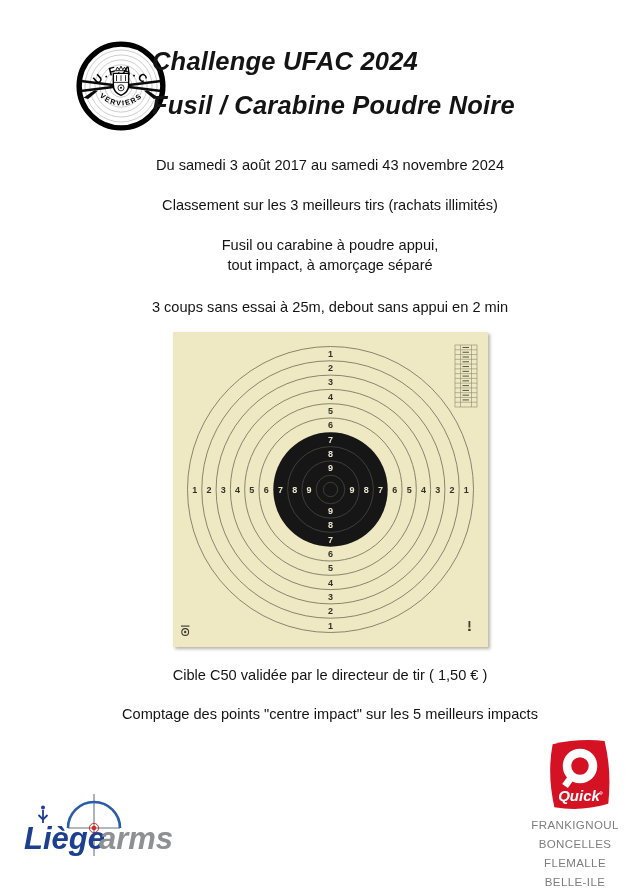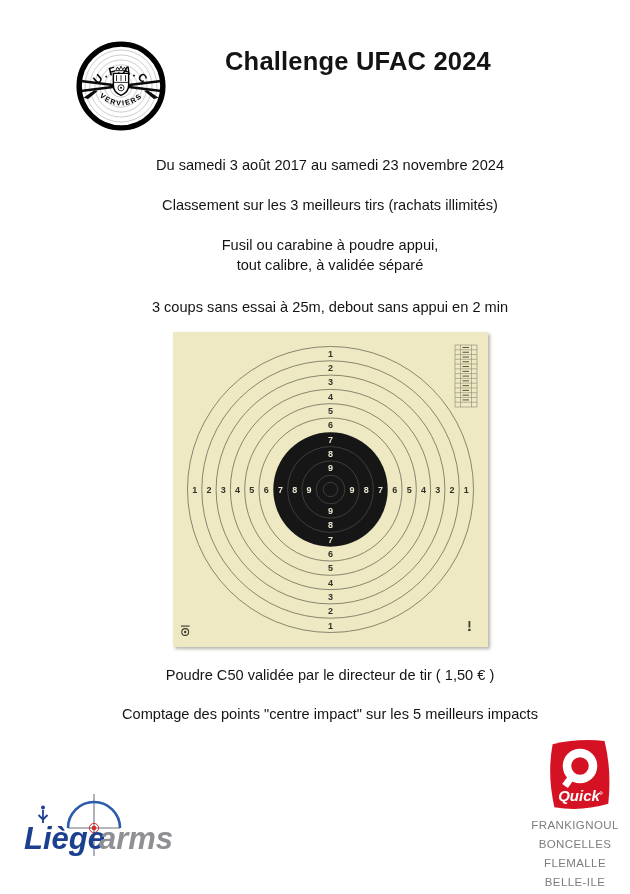--- a/index.html
+++ b/index.html
@@ -2,21 +2,21 @@
 <html><head>
 <meta charset="utf-8">
 <style>
   html,body{margin:0;padding:0;background:#e8e8e8;}
   .page{
     position:relative;width:630px;height:894px;margin:0 auto;background:#ffffff;
     font-family:"Liberation Sans", sans-serif;color:#141414;overflow:hidden;
   }
   .b{font-weight:400;}
   .abs{position:absolute;}
-  .title{font-weight:700;font-size:25.5px;text-align:center;left:152px;width:412px;letter-spacing:0.2px;}
+  .title{font-weight:700;font-size:25.5px;text-align:left;left:152px;width:412px;letter-spacing:0.2px;font-style:italic;}
   .bodyline{left:28px;width:604px;text-align:center;font-size:14.6px;line-height:19px;}
   .ufac-logo{left:76px;top:40px;width:90px;height:92px;}
   .target-wrap{
     left:173px;top:332px;width:315px;height:315px;
     box-shadow:2px 2px 3px rgba(90,88,70,0.45);
   }
   .liege-logo{left:22px;top:786px;width:180px;height:92px;}
   .quick-logo{left:546px;top:737px;width:68px;height:78px;}
   .quick-locations{left:510px;top:816px;width:130px;text-align:center;
     font-size:11.5px;line-height:19px;color:#7d7d7d;letter-spacing:0.4px;}
@@ -64,25 +64,26 @@
     </defs>
     <text font-size="12.5" font-weight="700" letter-spacing="2.2" fill="#000">
       <textPath href="#arcTop" startOffset="50%" text-anchor="middle">U.F.A.C</textPath>
     </text>
     <text font-size="8" font-weight="700" letter-spacing="1.6" fill="#000">
       <textPath href="#arcBottom" startOffset="50%" text-anchor="middle">VERVIERS</textPath>
     </text>
   </svg>
 
   <div class="abs title" style="top:47px;">Challenge UFAC 2024</div>
-
-  <div class="abs bodyline" style="top:156px;"><span>Du samedi </span><span class="b">3 août</span><span> 2017 au samedi </span><span class="b">23 novembre</span><span> 2024</span></div>
+  <div class="abs title" style="top:91px;">Fusil / Carabine Poudre Noire</div>
+
+  <div class="abs bodyline" style="top:156px;"><span>Du samedi </span><span class="b">3 août</span><span> 2017 au samedi </span><span class="b">43 novembre</span><span> 2024</span></div>
   <div class="abs bodyline" style="top:196px;"><span>Classement sur les </span><span class="b">3 meilleurs tirs</span><span> (rachats illimités)</span></div>
   <div class="abs bodyline" style="top:236px;"><span class="b">Fusil</span><span> ou </span><span class="b">carabine</span><span> à </span><span class="b">poudre appui</span><span>,</span></div>
-  <div class="abs bodyline" style="top:256px;"><span>tout calibre, à validée séparé</span></div>
+  <div class="abs bodyline" style="top:256px;"><span>tout impact, à amorçage séparé</span></div>
   <div class="abs bodyline" style="top:298px;"><span class="b">3 coups</span><span> sans essai à </span><span class="b">25m</span><span>, debout sans appui en 2 min</span></div>
 
   <div class="abs target-wrap">
     <svg id="target-svg" viewBox="0 0 315 315" width="315" height="315">
       <rect id="target-paper" x="0" y="0" width="315" height="315" fill="#efe9c3"></rect>
       <g id="rings">
           <circle cx="157.5" cy="157.5" r="143" fill="none" stroke="#74725d" stroke-width="0.85"></circle>
           <circle cx="157.5" cy="157.5" r="128.7" fill="none" stroke="#74725d" stroke-width="0.85"></circle>
           <circle cx="157.5" cy="157.5" r="114.4" fill="none" stroke="#74725d" stroke-width="0.85"></circle>
           <circle cx="157.5" cy="157.5" r="100.1" fill="none" stroke="#74725d" stroke-width="0.85"></circle>
@@ -171,21 +172,21 @@
         <circle cx="12.2" cy="300" r="1.2" fill="#3a3a30"></circle>
       </g>
 
       <g>
         <rect x="295.5" y="289" width="1.8" height="6.5" fill="#3c3c30"></rect>
         <rect x="295.2" y="296.8" width="2.4" height="2.2" fill="#3c3c30"></rect>
       </g>
     </svg>
   </div>
 
-  <div class="abs bodyline" style="top:666px;"><span>Poudre </span><span class="b">C50</span><span> validée par le directeur de tir ( 1,50 € )</span></div>
+  <div class="abs bodyline" style="top:666px;"><span>Cible </span><span class="b">C50</span><span> validée par le directeur de tir ( 1,50 € )</span></div>
   <div class="abs bodyline" style="top:705px;"><span>Comptage des points </span><span class="b">"centre impact"</span><span> sur les 5 meilleurs impacts</span></div>
 
   <svg class="abs liege-logo" viewBox="0 0 180 92">
     <line x1="46" y1="42" x2="98" y2="42" stroke="#9aa0a8" stroke-width="1.6"></line>
     <line x1="72" y1="8" x2="72" y2="70" stroke="#9aa0a8" stroke-width="1.6"></line>
     <path d="M 46,42 A 26 26 0 0 1 98,42" fill="none" stroke="#2a5caa" stroke-width="2.6"></path>
     <circle cx="72" cy="42" r="4.6" fill="none" stroke="#d42a2a" stroke-width="1"></circle>
     <circle cx="72" cy="42" r="2.3" fill="#d42a2a"></circle>
 
     <g stroke="#1d3f8f" stroke-width="1.8">

